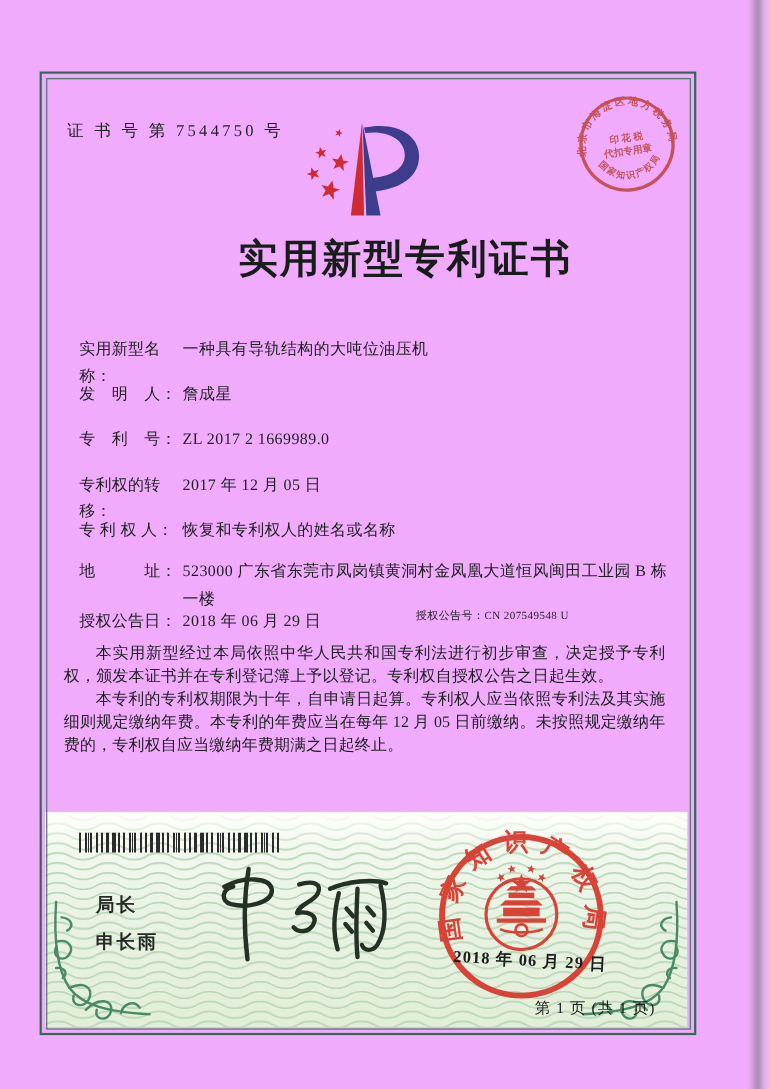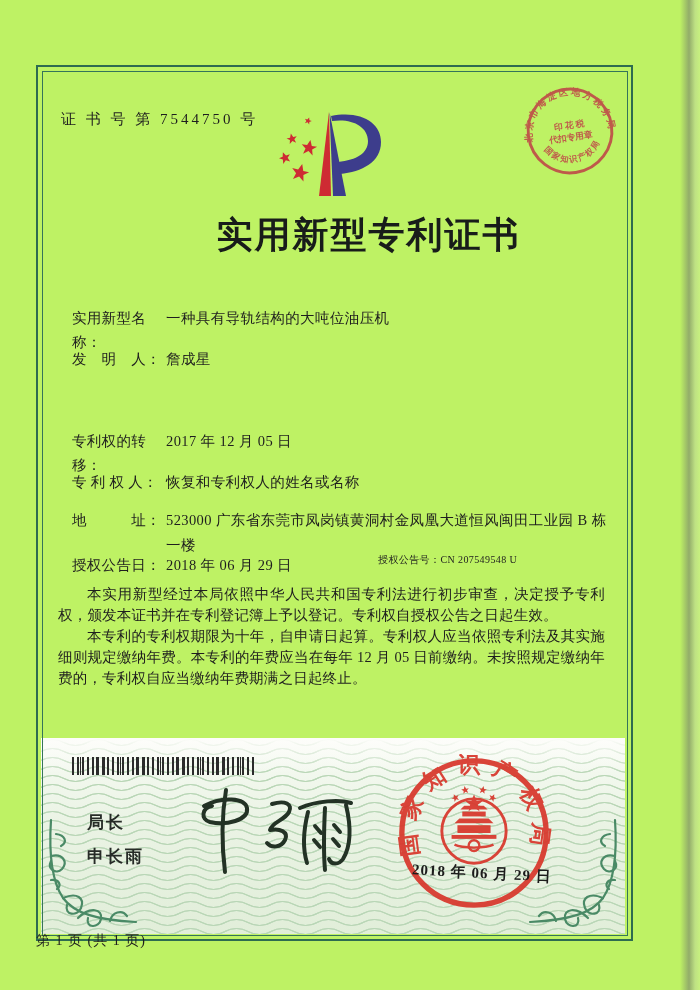--- a/index.html
+++ b/index.html
@@ -1,18 +1,18 @@
 <!DOCTYPE html>
 <html><head>
 <meta charset="utf-8">
 <style>
   html,body { margin:0; padding:0; background:#ffffff; }
   .scan {
     position:relative; width:700px; height:990px; overflow:hidden;
-    background:#bef264;
+    background:#f0abfc;
     font-family:"Liberation Serif","DejaVu Serif",serif;
     color:#1e1e1e;
   }
   
   .edge-shadow {
     position:absolute; top:0; right:0; width:20px; height:100%;
     background:linear-gradient(90deg, rgba(255,255,255,0) 0%, rgba(110,115,110,.55) 45%, rgba(190,192,190,.35) 75%, rgba(235,235,235,.2) 100%);
     z-index:30;
   }
   
@@ -54,22 +54,22 @@
     font-size:17px; font-weight:700; color:#262b27; line-height:34px; letter-spacing:2px;
   }
   .signature { position:absolute; left:188px; top:778px; width:172px; height:108px; z-index:5; }
   .seal { position:absolute; left:396px; top:754px; width:156px; height:158px; z-index:5; opacity:.93; }
   .seal-date {
     position:absolute; left:412px; top:864px; width:140px; z-index:6;
     font-size:15px; font-weight:bold; color:#1c1c1c; letter-spacing:1px;
     transform:rotate(3deg);
   }
   .page-num {
-    position:absolute; left:36px; top:908px; width:560px; text-align:left;
-    font-size:14px; letter-spacing:1px; z-index:4;margin-top:24px;
+    position:absolute; left:36px; top:908px; width:560px; text-align:right;
+    font-size:14px; letter-spacing:1px; z-index:4;
   }
   .flourish { position:absolute; width:96px; height:114px; z-index:2; }
   .flourish.bl { left:44px; top:818px; }
   .flourish.br { left:526px; top:818px; transform:scaleX(-1); }
 </style>
 </head>
 <body>
 
 <div class="scan">
 
@@ -159,20 +159,24 @@
 
   <div class="title">实用新型专利证书</div>
 
   <div class="frow" style="top:347px">
     <span class="flabel">发　明　人：</span>
     <span class="fvalue">詹成星</span>
   </div>
   <div class="frow" style="top:306px">
     <span class="flabel">实用新型名称：</span>
     <span class="fvalue">一种具有导轨结构的大吨位油压机</span>
+  </div>
+  <div class="frow" style="top:388px">
+    <span class="flabel">专　利　号：</span>
+    <span class="fvalue">ZL 2017 2 1669989.0</span>
   </div>
   <div class="frow" style="top:429px">
     <span class="flabel">专利权的转移：</span>
     <span class="fvalue">2017 年 12 月 05 日</span>
   </div>
   <div class="frow" style="top:470px">
     <span class="flabel">专 利 权 人：</span>
     <span class="fvalue">恢复和专利权人的姓名或名称</span>
   </div>
   <div class="frow addr" style="top:508px">

